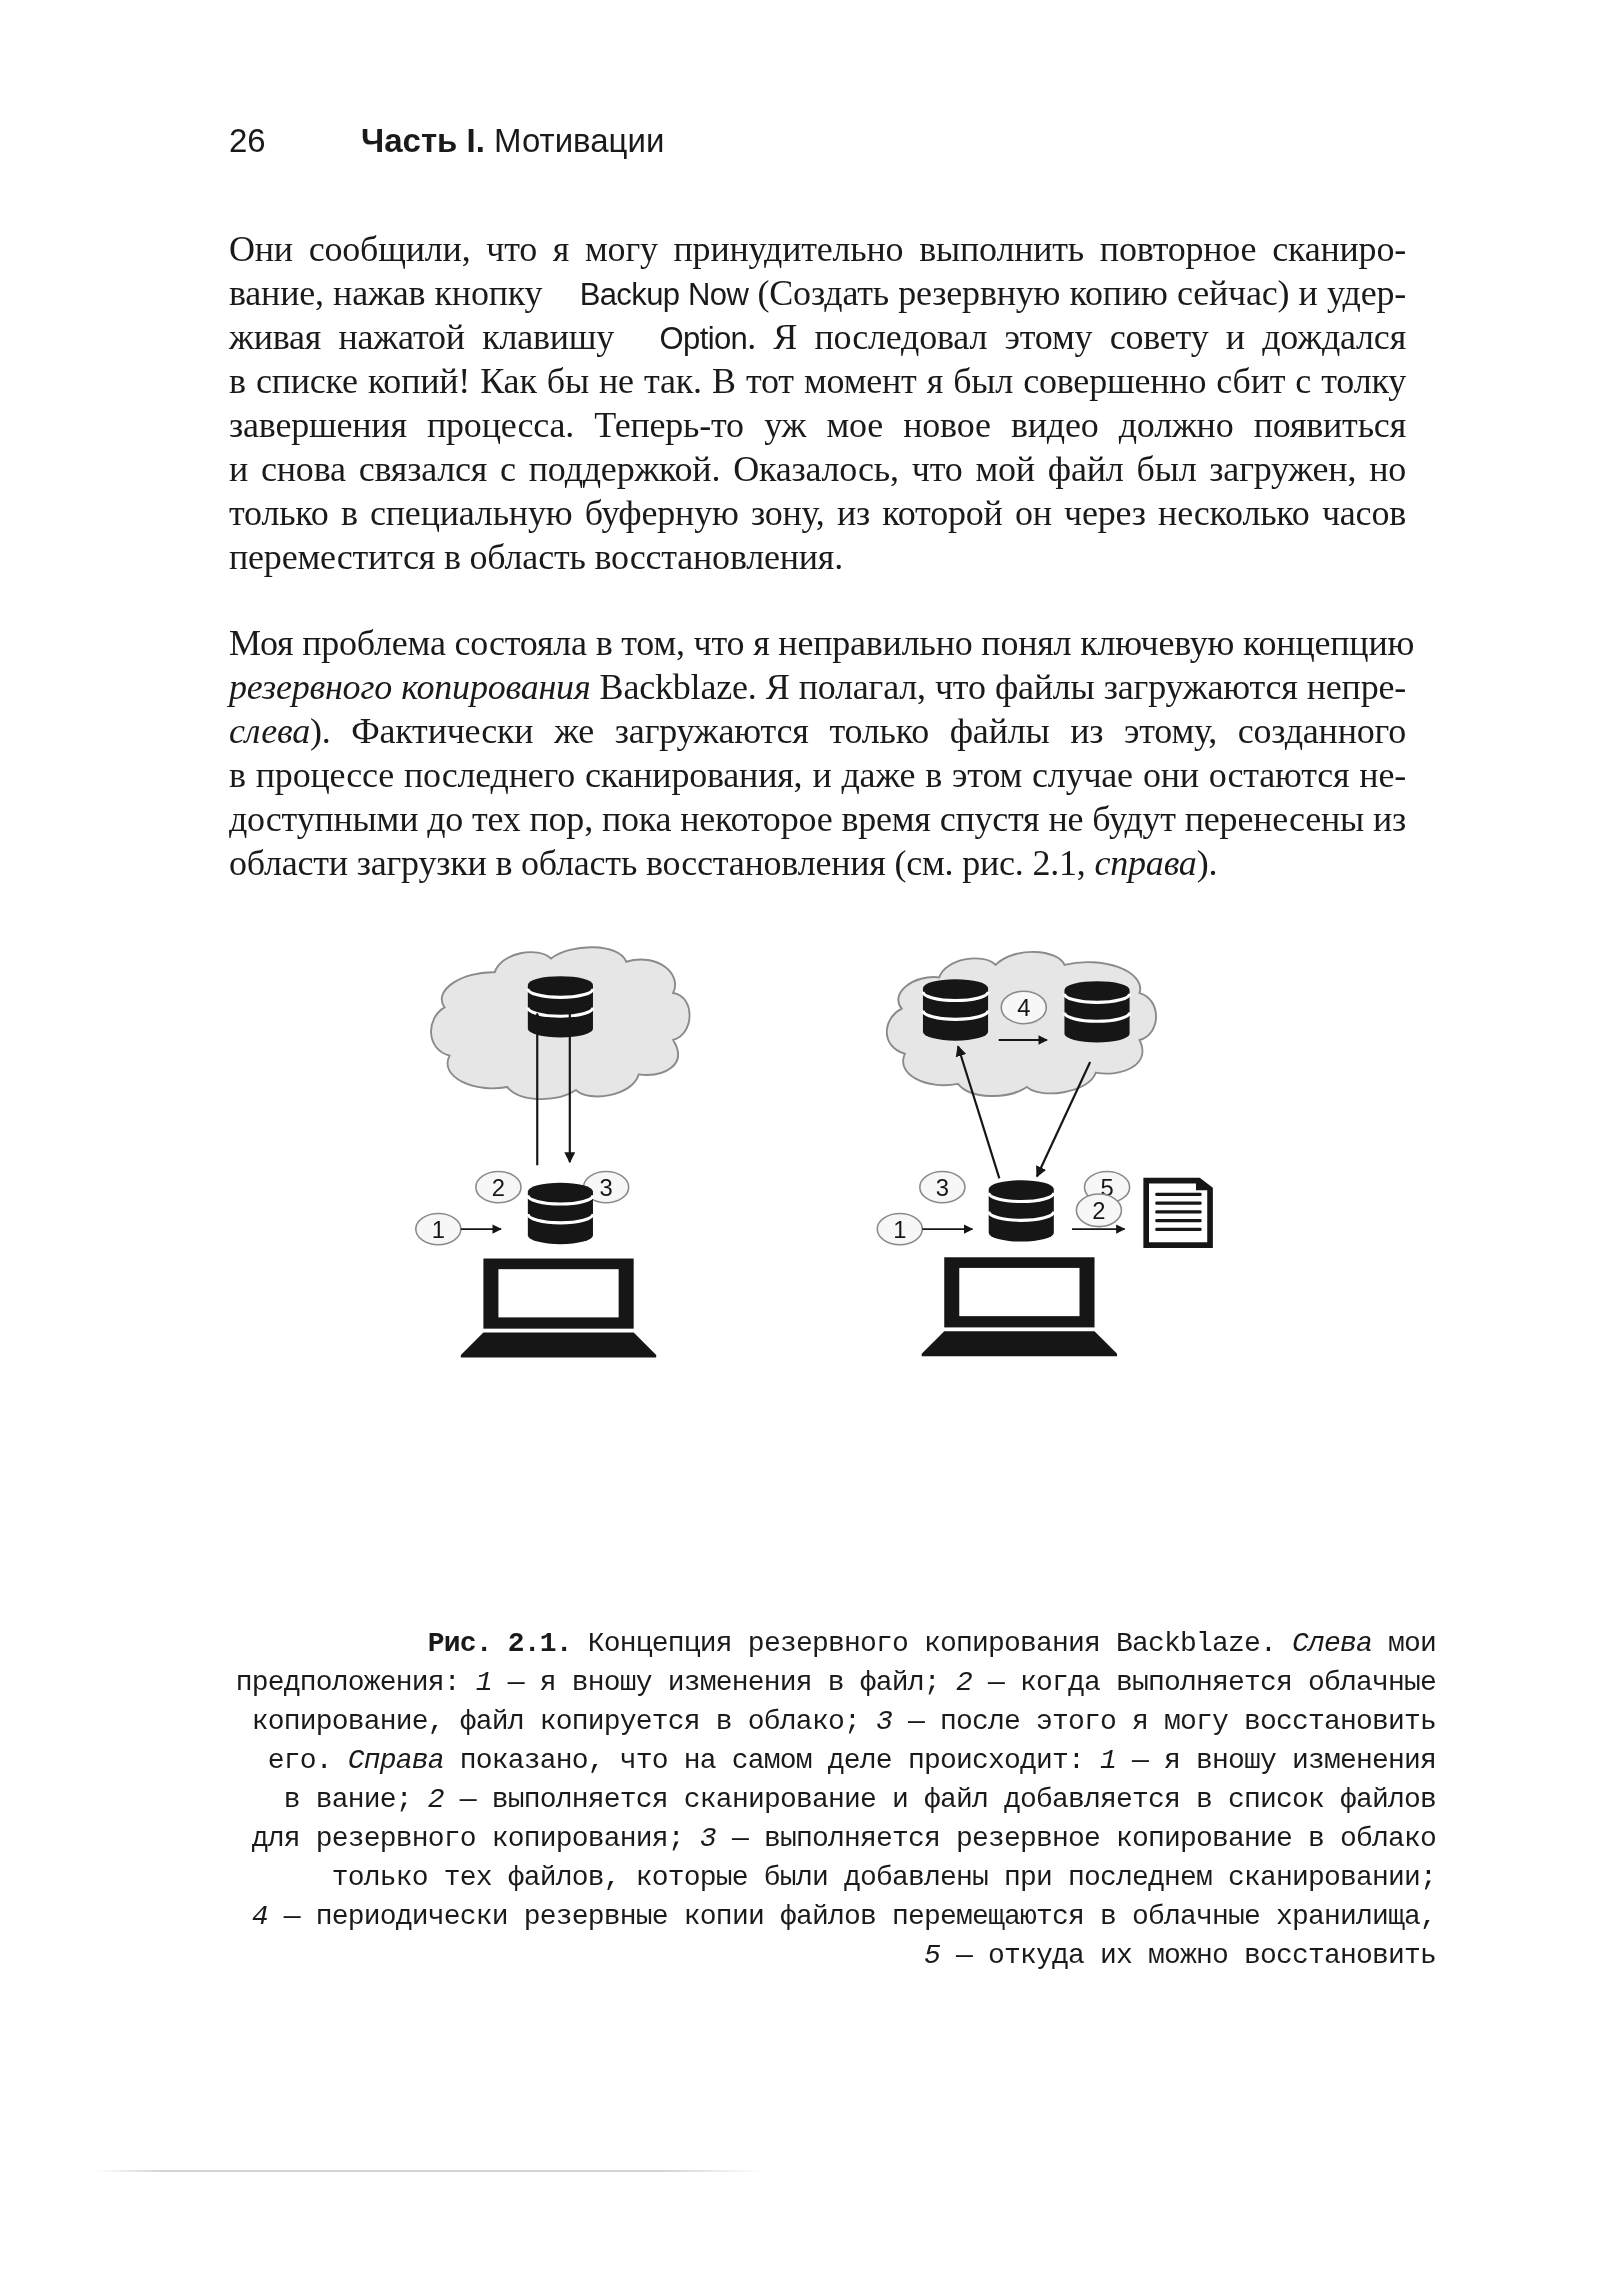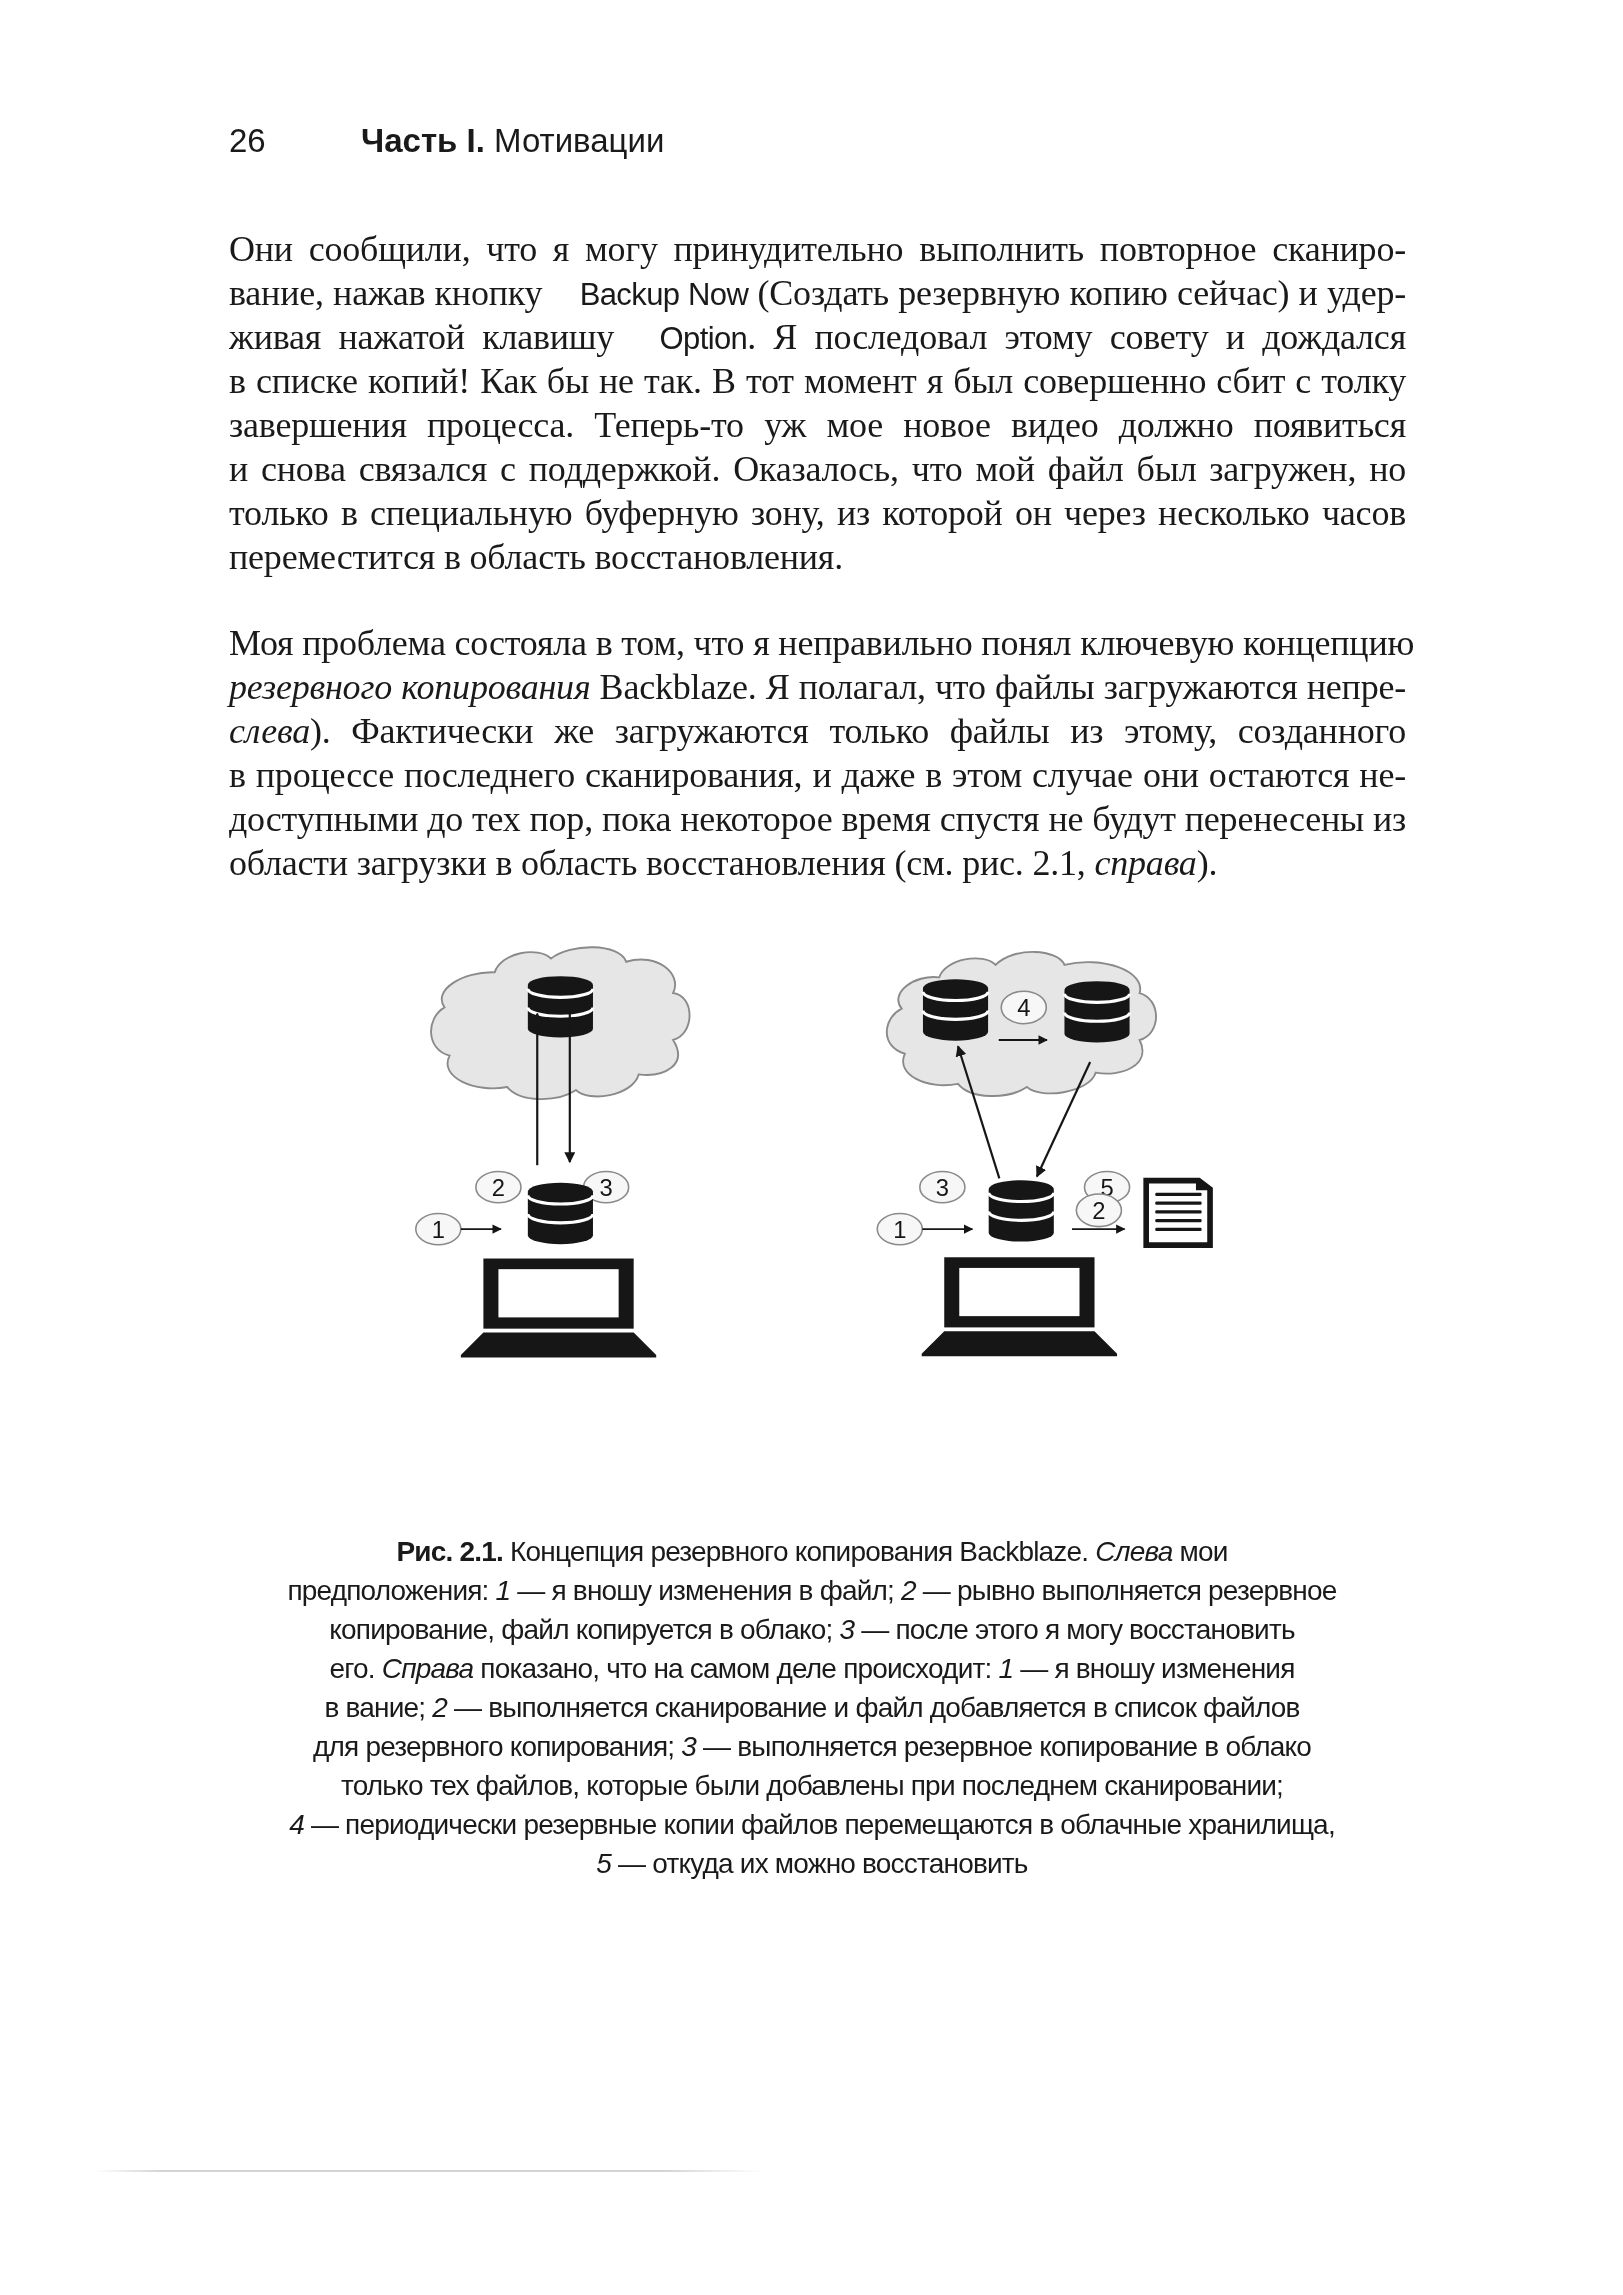--- a/index.html
+++ b/index.html
@@ -15,21 +15,21 @@
   .body-text .line { display: block; text-align: justify; text-align-last: justify; white-space: nowrap; height: 44px; }
   .body-text .line.last { text-align-last: left; }
   .body-text .ui { font-family: "Liberation Sans", sans-serif; font-size: 31px; letter-spacing: -0.6px; margin-left: 28px; }
   .body-text i { font-style: italic; }
   #para1 { top: 227px; }
   #para2 { top: 598px; margin-top: 23px; }
 
   .figure { position: absolute; left: 0; top: 927px; width: 1623px; height: 633px; }
   .figure svg { position: absolute; left: 0; top: 0; }
 
-  .caption { position: absolute; left: 188px; width: 1248px; top: 1532px; font-family: Liberation Sans, sans-serif; font-size: 28px; line-height: 39px; text-align: center; letter-spacing: -0.8px; }
+  .caption { position: absolute; left: 188px; width: 1248px; top: 1624px; font-family: Liberation Mono, monospace; font-size: 28px; line-height: 39px; text-align: right; letter-spacing: -0.8px; }
   .caption .cl { display: block; white-space: nowrap; }
   .caption b { font-weight: 700; }
   .caption i { font-style: italic; }
 
   .footer-rule { position: absolute; left: 94px; top: 2170px; width: 670px; height: 1.9px; background: linear-gradient(to right, rgba(200,200,200,0), #d4d4d4 10%, #d4d4d4 85%, rgba(200,200,200,0)); }
 </style>
 </head>
 <body>
 
 <div class="page">
@@ -137,21 +137,21 @@
           <rect x="1845" y="466" width="74" height="5" rx="2" fill="#161616"></rect>
           <rect x="1845" y="480" width="74" height="5" rx="2" fill="#161616"></rect>
         </g>
         <use href="#laptop" x="1508" y="527"></use>
       </g>
     </svg>
   </div>
 
   <div class="caption" id="caption">
       <span class="cl"><b>Рис. 2.1.</b><span> Концепция резервного копирования Backblaze. </span><i>Слева</i><span> мои</span></span>
-      <span class="cl"><span>предположения: </span><i>1</i><span> — я вношу изменения в файл; </span><i>2</i><span> — рывно выполняется резервное</span></span>
+      <span class="cl"><span>предположения: </span><i>1</i><span> — я вношу изменения в файл; </span><i>2</i><span> — когда выполняется облачные</span></span>
       <span class="cl"><span>копирование, файл копируется в облако; </span><i>3</i><span> — после этого я могу восстановить</span></span>
       <span class="cl"><span>его. </span><i>Справа</i><span> показано, что на самом деле происходит: </span><i>1</i><span> — я вношу изменения</span></span>
       <span class="cl"><span>в вание; </span><i>2</i><span> — выполняется сканирование и файл добавляется в список файлов</span></span>
       <span class="cl"><span>для резервного копирования; </span><i>3</i><span> — выполняется резервное копирование в облако</span></span>
       <span class="cl"><span>только тех файлов, которые были добавлены при последнем сканировании;</span></span>
       <span class="cl"><i>4</i><span> — периодически резервные копии файлов перемещаются в облачные хранилища,</span></span>
       <span class="cl last"><i>5</i><span> — откуда их можно восстановить</span></span>
     </div>
 
   <div class="footer-rule"></div>

